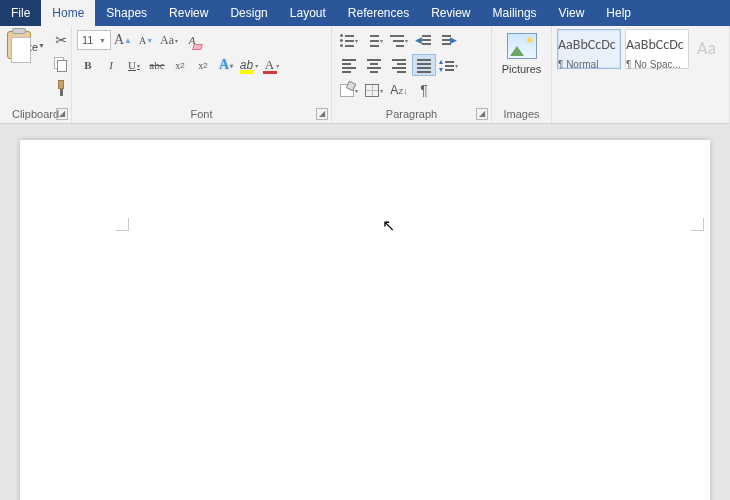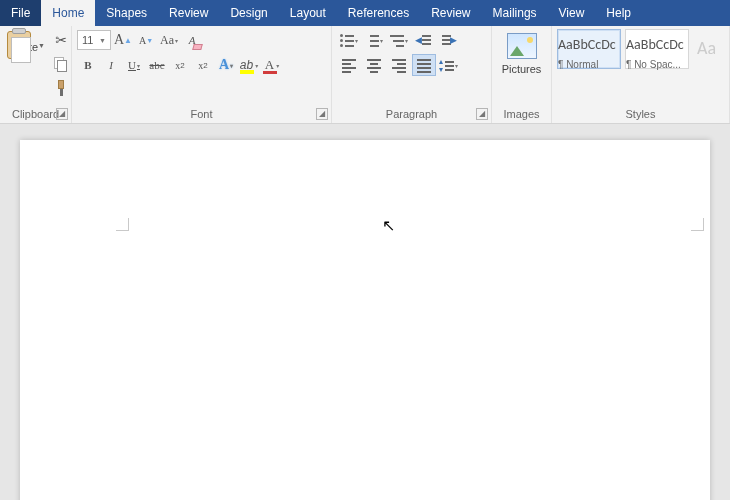--- a/index.html
+++ b/index.html
@@ -280,20 +280,41 @@
             <span class="lnsp">
               <span class="uarr">▴</span>
               <span class="ln" style="top:2px"></span>
               <span class="ln" style="top:6px"></span>
               <span class="ln" style="top:10px"></span>
               <span class="darr">▾</span>
             </span>
             <span class="dd6">▾</span>
           </div>
       </div>
+      <div class="hrow">
+        <div class="pbtn">
+            <span class="shadeicn">
+              <span class="pour"></span>
+            </span>
+            <span class="dd6">▾</span>
+          </div>
+        <div class="pbtn">
+            <span class="bordicn">
+              <span class="hl"></span>
+              <span class="vl"></span>
+            </span>
+            <span class="dd6">▾</span>
+          </div>
+        <div class="pbtn">
+            <span class="sorticn">A<span style="font-size:8px">Z</span><span class="arr">↓</span></span>
+          </div>
+        <div class="pbtn">
+            <span class="pilcrow">¶</span>
+          </div>
+      </div>
     </div>
     <div class="group-label">Paragraph</div>
     <div class="dlaunch">◢</div>
   </div>
 
   <div class="group" style="width:60px">
     <div class="group-body" style="justify-content:flex-end">
       <div class="picbtn">
         <div class="picicn">
             <div class="sun"></div>
@@ -312,21 +333,20 @@
           <div class="prev">AaBbCcDc</div>
           <div class="nm">¶ Normal</div>
         </div>
         <div class="stylecard">
           <div class="prev">AaBbCcDc</div>
           <div class="nm">¶ No Spac...</div>
         </div>
         <div class="styleAa">Aa</div>
       </div>
     </div>
-    <div class="group-label">Styles</div>
   </div>
 
 </div>
 
 <div class="docarea">
   <div class="page">
     <div class="margin-tl"></div>
     <div class="margin-tr"></div>
   </div>
   <div class="cursor">↖</div>

